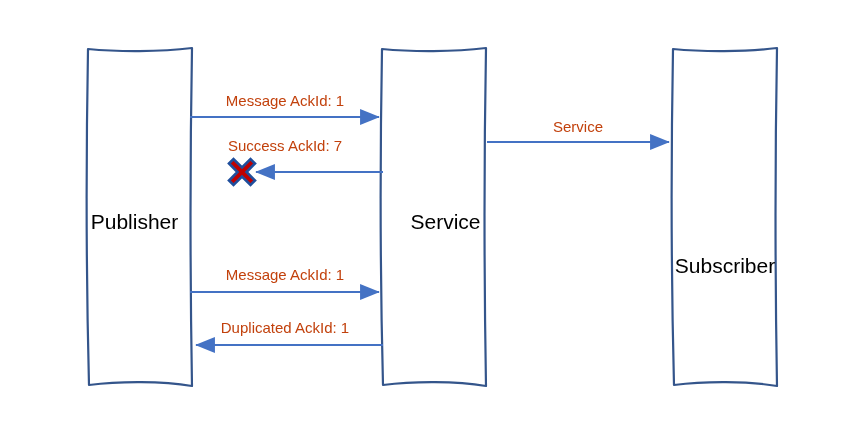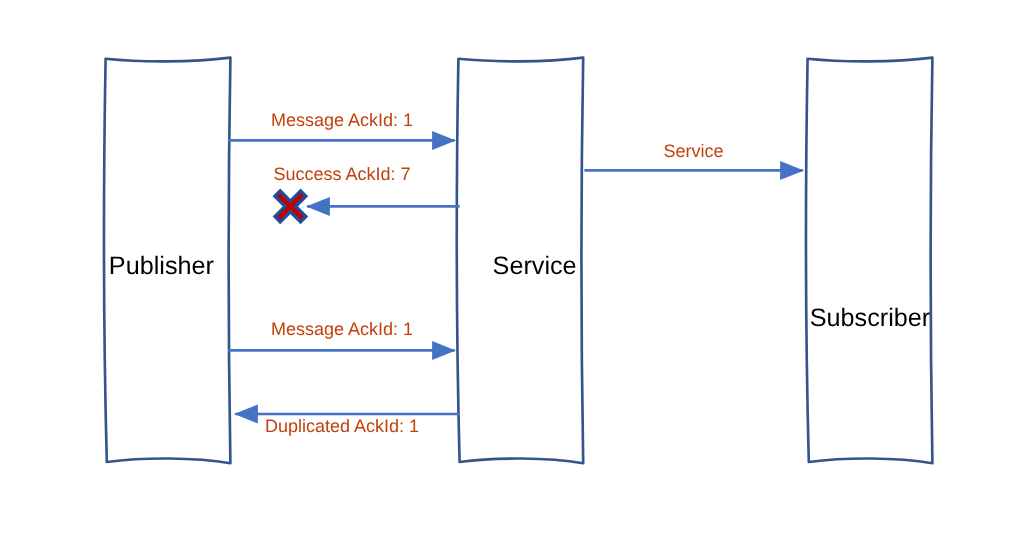--- a/index.html
+++ b/index.html
@@ -110,13 +110,13 @@
 <div class="lifeline-label" style="left:665px; top:211px; width:120px;margin-top:44px;">Subscriber</div>
 
 <div class="msg-label" style="left:190px; top:93px; width:190px;">Message AckId: 1</div>
 
 <div class="msg-label" style="left:487px; top:119px; width:182px;">Service</div>
 
 <div class="msg-label" style="left:190px; top:138px; width:190px;">Success AckId: 7</div>
 
 <div class="msg-label" style="left:190px; top:267px; width:190px;">Message AckId: 1</div>
 
-<div class="msg-label" style="left:190px; top:320px; width:190px;margin-top:28px;">Duplicated AckId: 1</div>
+<div class="msg-label" style="left:190px; top:320px; width:190px;">Duplicated AckId: 1</div>
 
 </body></html>

